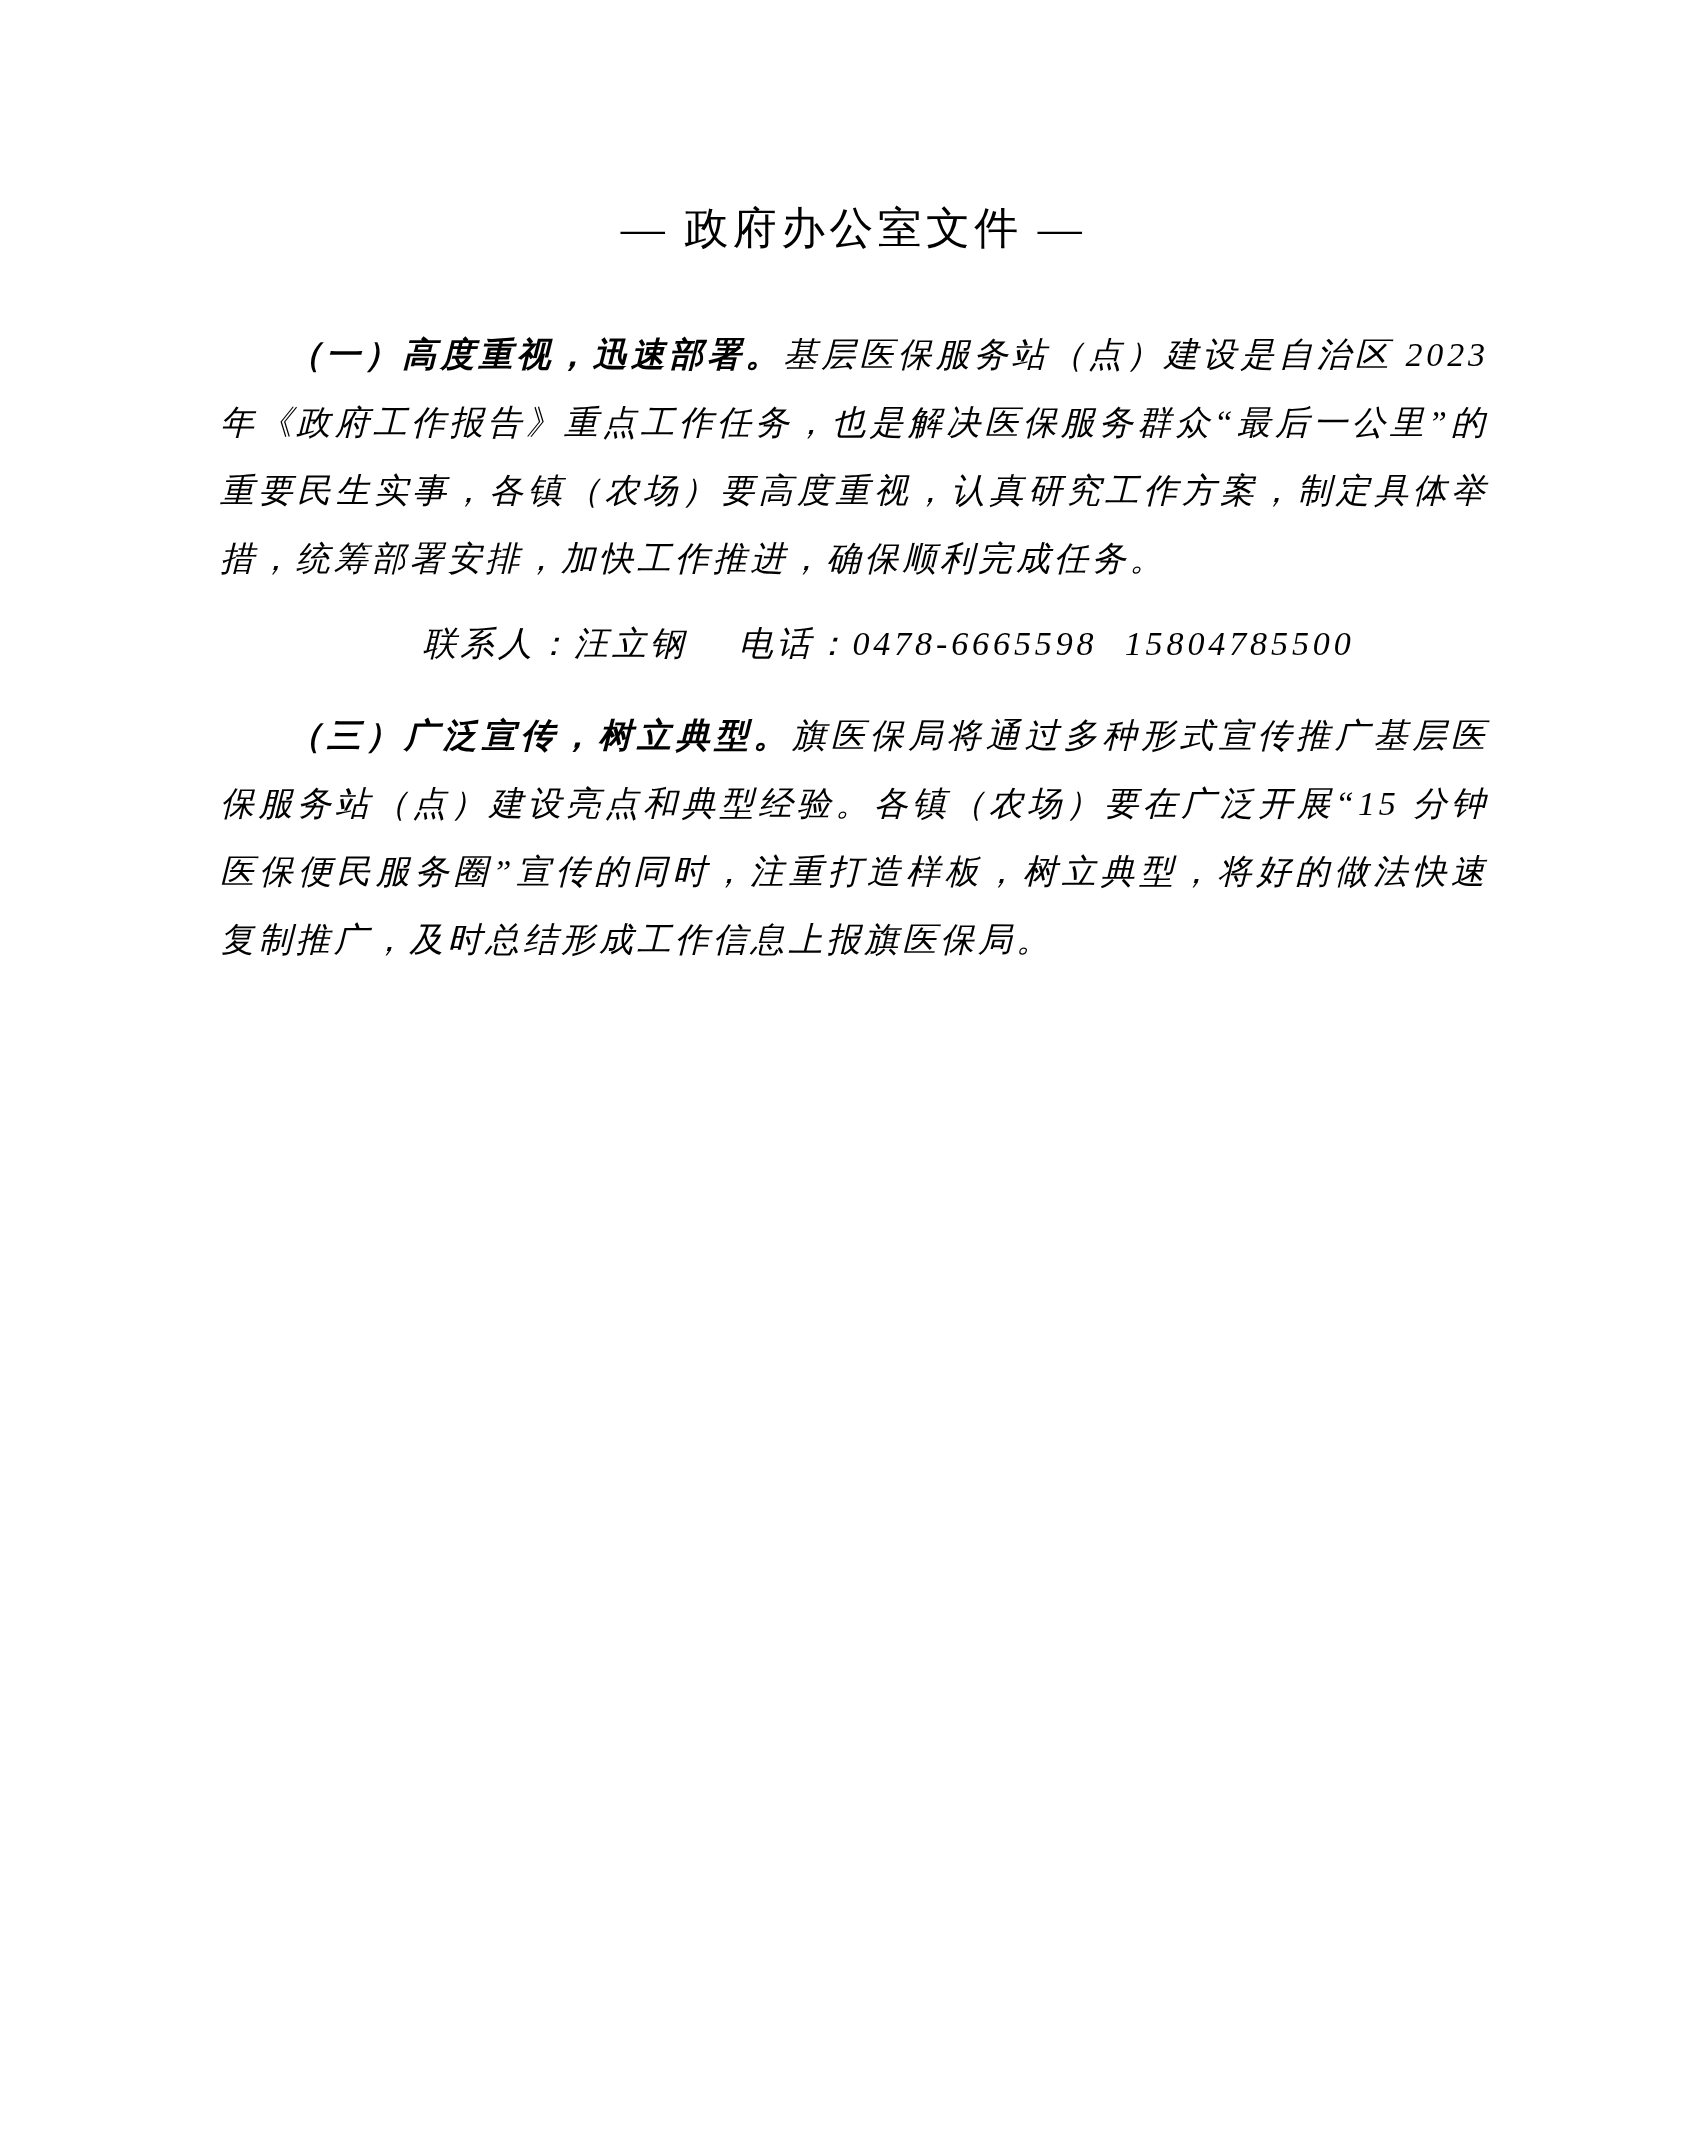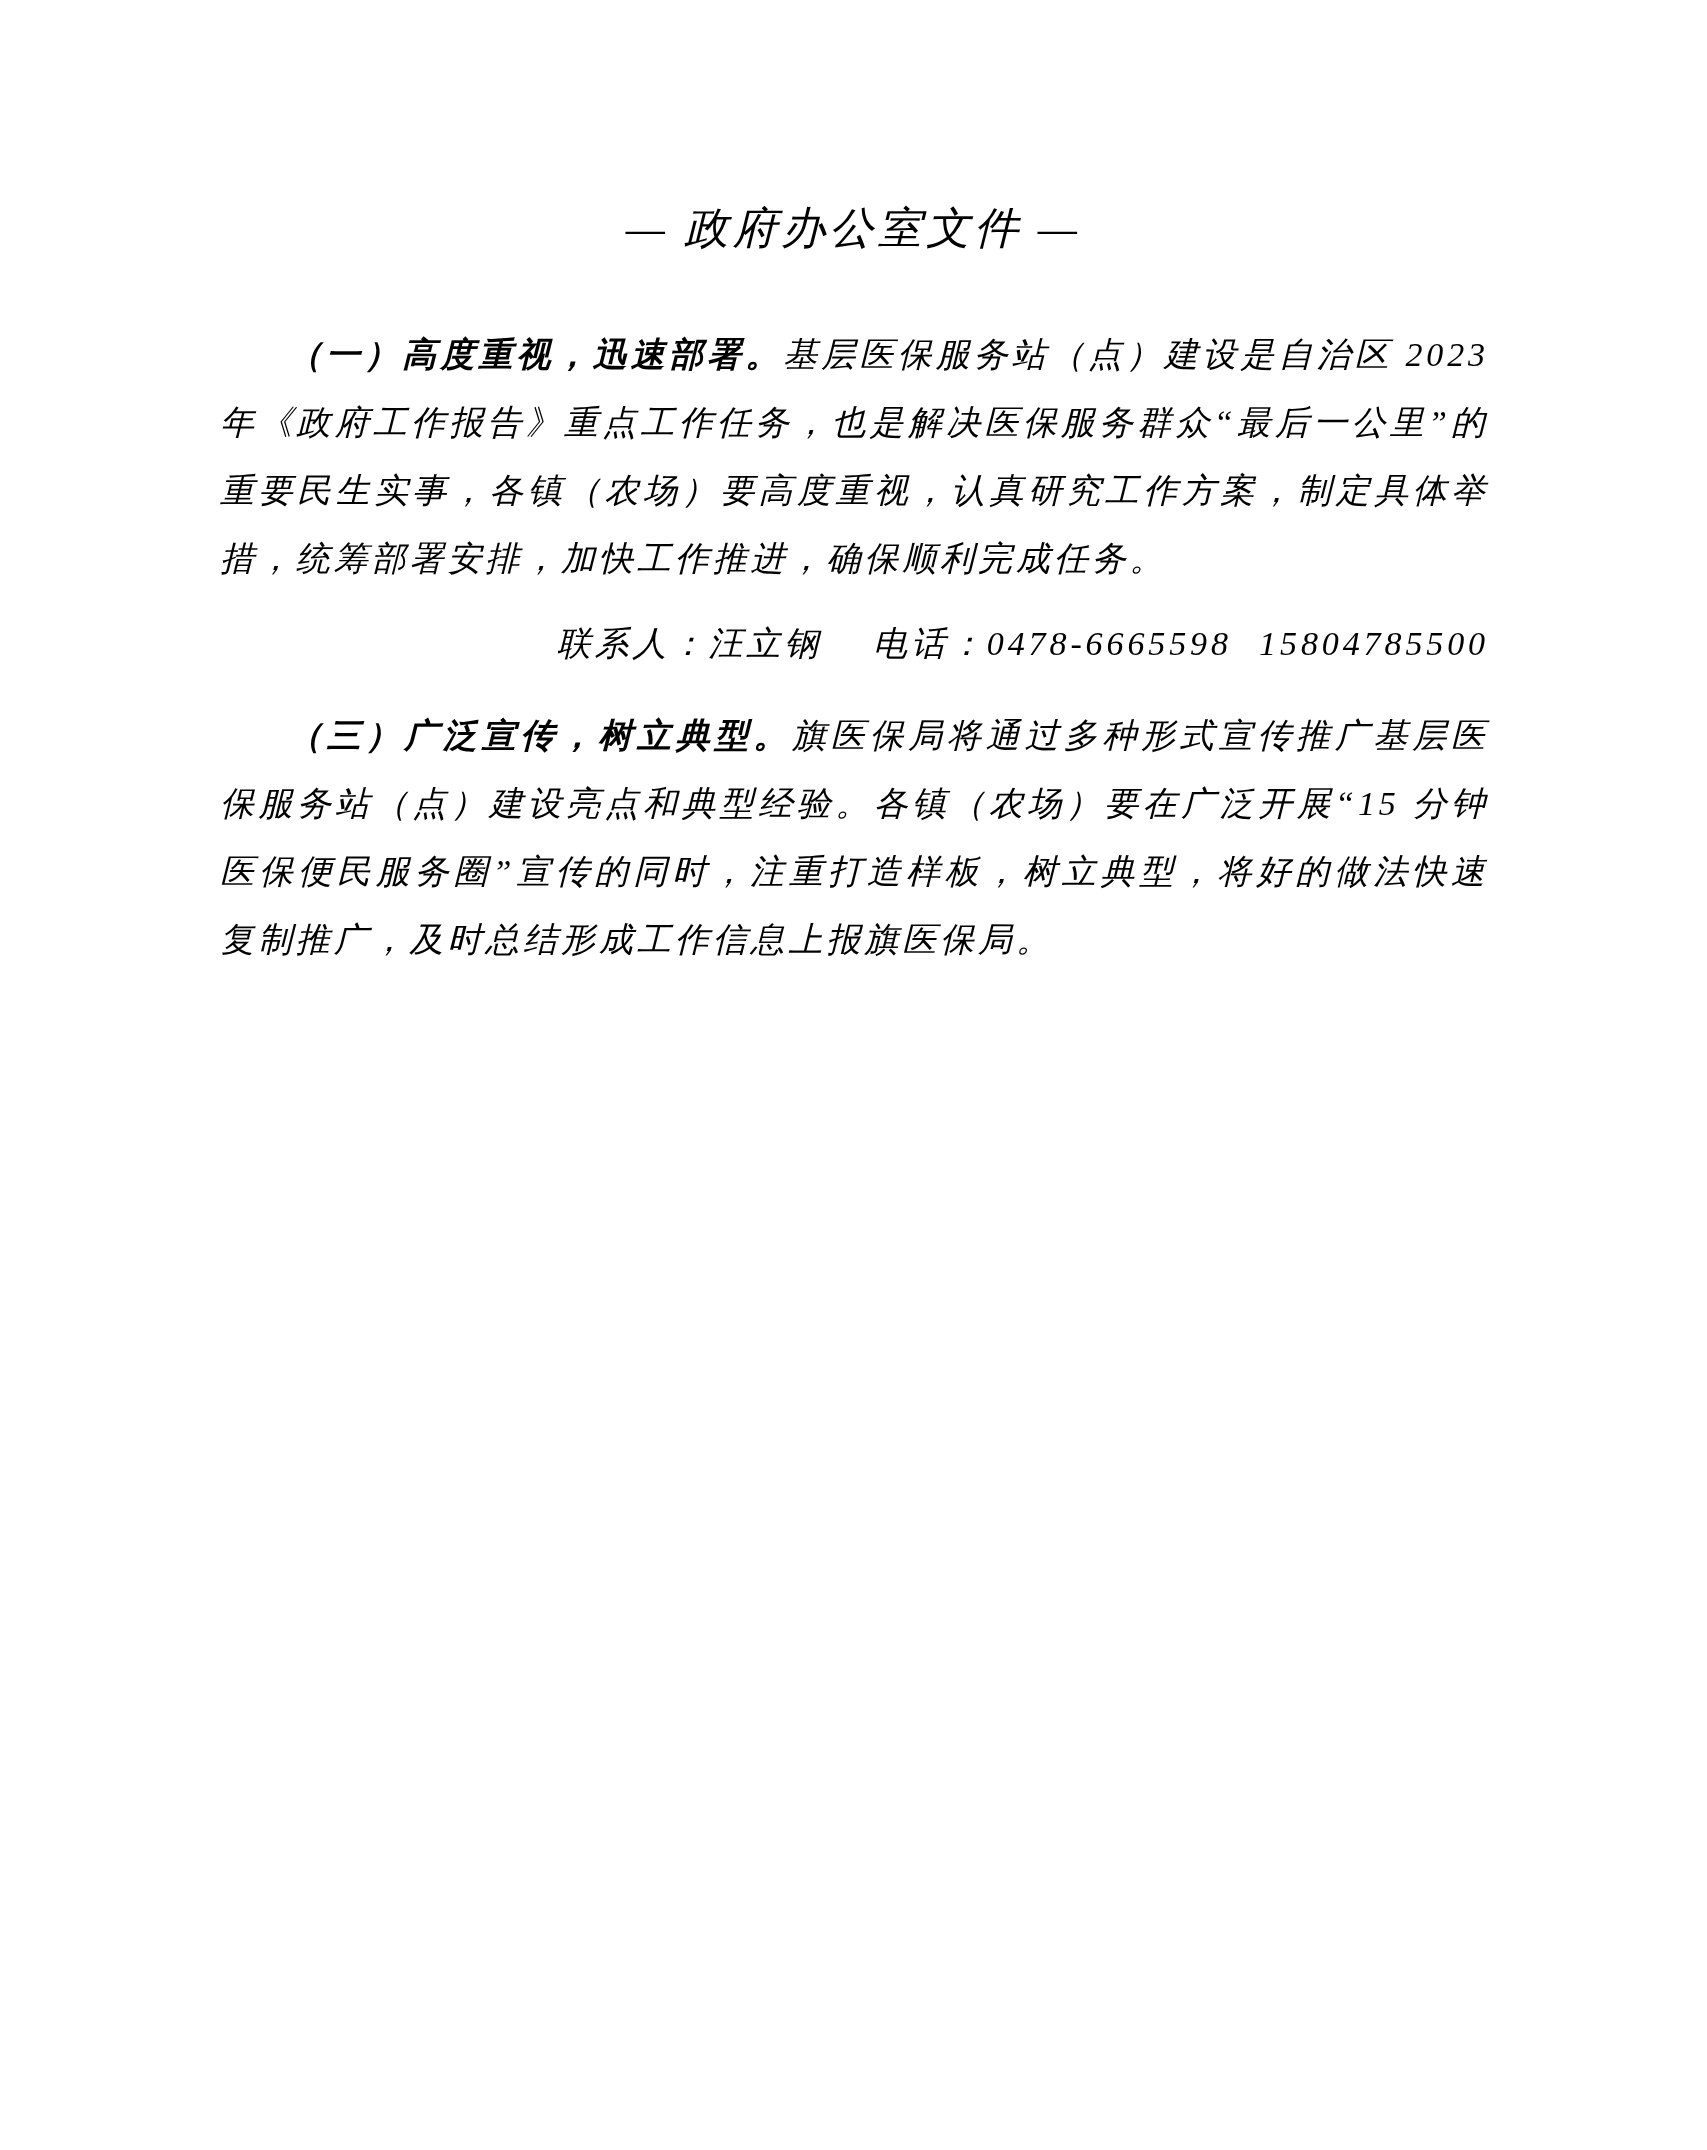--- a/index.html
+++ b/index.html
@@ -20,21 +20,20 @@
     background: #ffffff;
     overflow: hidden;
   }
   .doc-header {
     position: absolute;
     top: 199px;
     left: 0;
     width: 100%;
     text-align: center;
     font-size: 44px;
-    font-style: italic;
     letter-spacing: 4.3px;
     white-space: nowrap;
   }
   .content {
     position: absolute;
     top: 297px;
     left: 220px;
     width: 1269px;
     font-size: 34px;
     line-height: 2.0;
@@ -44,21 +43,21 @@
   }
   .content p {
     margin: 0;
     text-indent: 2em;
   }
   .content p.para {
     margin-top: 24px;
   }
   .content p.contact-line {
     margin-top: 17px;
-    text-align: right;
+    text-align: center;
     font-style: italic;
   }
   .lead {
     font-weight: bold;
   }
   .gap-lg { margin-left: 1.5em; }
   .gap-md { margin-left: 0.8em; }
 </style>
 </head>
 <body>

